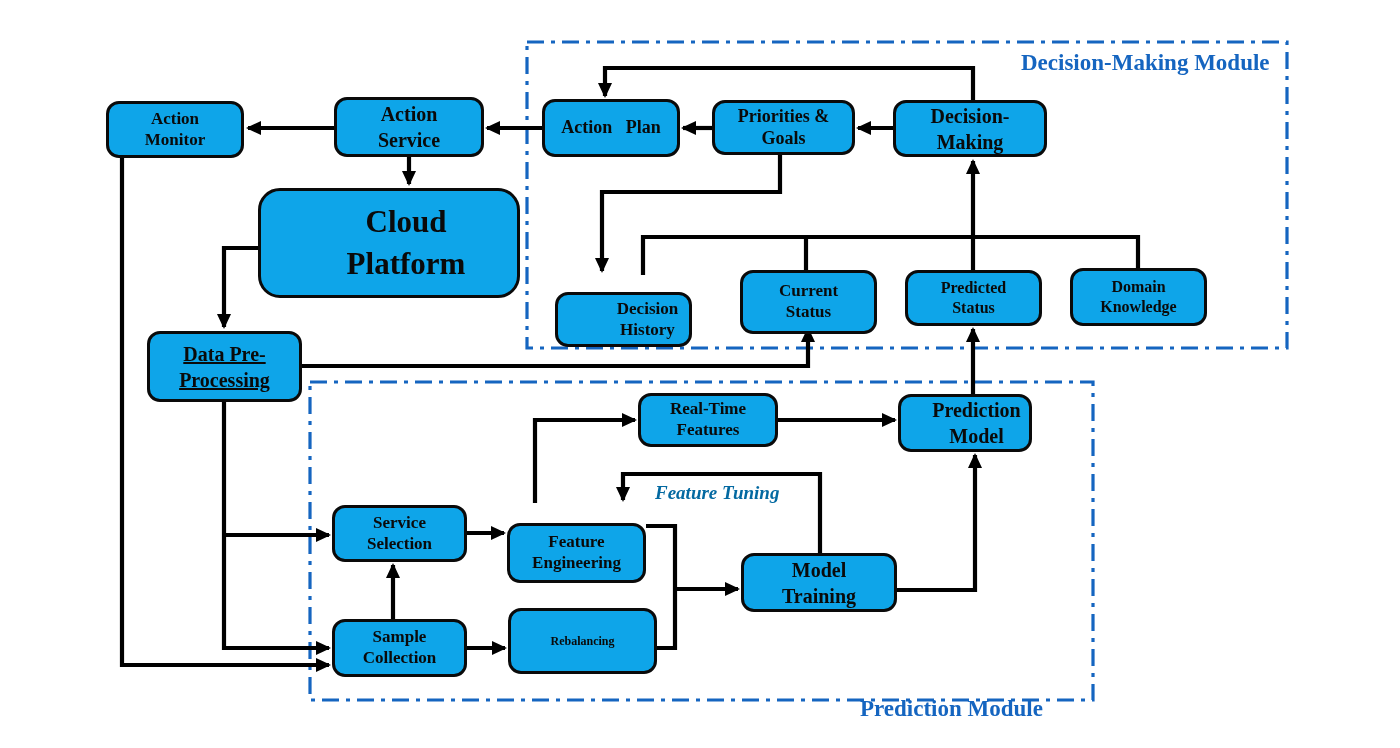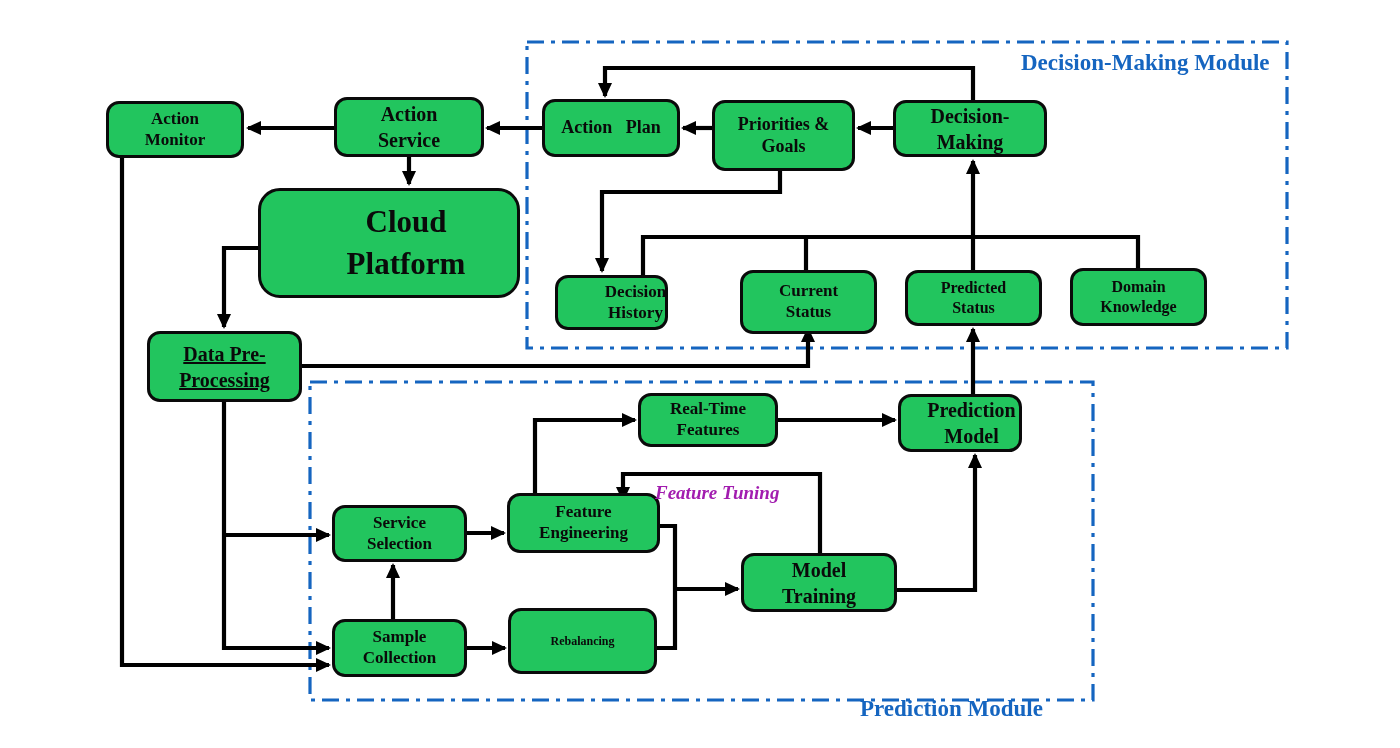--- a/index.html
+++ b/index.html
@@ -9,21 +9,21 @@
     background:#fff;
     font-family:"Liberation Serif","DejaVu Serif",serif;
     overflow:hidden;
   }
   #wires{position:absolute;left:0;top:0;width:1400px;height:748px;}
   .node{
     position:absolute;
     box-sizing:border-box;
     border:3px solid #0a0a0a;
     border-radius:13px;
-    background:#22c55e;
+    background:#0ea5e9;
     display:flex;align-items:center;justify-content:center;
     text-align:center;
     font-weight:bold;color:#0a0a0a;
     font-size:17px;line-height:1.22;
     white-space:pre-line;
     z-index:2;
   }
   .lg{font-size:20px;line-height:1.3;}
   .xl{font-size:31px;line-height:1.35;padding-left:34px;}
   .wide-words{word-spacing:9px;font-size:18px;}
@@ -31,21 +31,21 @@
     position:absolute;
     font-weight:bold;
     font-size:23px;
     color:var(--accent,#1565c0);
     white-space:nowrap;
     z-index:3;
   }
   .annotation{
     position:absolute;
     font-weight:bold;font-style:italic;
-    font-size:19px;color:#a21caf;
+    font-size:19px;color:#0369a1;
     white-space:nowrap;z-index:3;
   }
 </style>
 </head>
 <body style="--accent: #1565c0;">
 
 <div id="canvas">
 
   <svg id="wires" width="1400" height="748" viewBox="0 0 1400 748" fill="none" xmlns="http://www.w3.org/2000/svg">
     <defs>
@@ -101,42 +101,42 @@
   <div class="node" style="left:106px;top:101px;width:138px;height:57px;">Action
 Monitor</div>
   <div class="node lg" style="left:334px;top:97px;width:150px;height:60px;">Action
 Service</div>
   <div class="node xl" style="left:258px;top:188px;width:262px;height:110px;border-radius:22px;">Cloud
 Platform</div>
   <div class="node lg" style="left:147px;top:331px;width:155px;height:71px;text-decoration:underline;">Data Pre-
 Processing</div>
 
   <div class="node wide-words" style="left:542px;top:99px;width:138px;height:58px;">Action Plan</div>
-  <div class="node" style="left:712px;top:100px;width:143px;height:71px;font-size:18px;">Priorities &amp;
+  <div class="node" style="left:712px;top:100px;width:143px;height:55px;font-size:18px;">Priorities &amp;
 Goals</div>
   <div class="node lg" style="left:893px;top:100px;width:154px;height:57px;">Decision-
 Making</div>
 
-  <div class="node" style="left:555px;top:275px;width:113px;height:55px;padding-left:48px;">Decision
+  <div class="node" style="left:555px;top:292px;width:137px;height:55px;padding-left:48px;">Decision
 History</div>
   <div class="node" style="left:740px;top:270px;width:137px;height:64px;">Current
 Status</div>
   <div class="node" style="left:905px;top:270px;width:137px;height:56px;font-size:16px;">Predicted
 Status</div>
   <div class="node" style="left:1070px;top:268px;width:137px;height:58px;font-size:16px;">Domain
 Knowledge</div>
 
   <div class="node" style="left:638px;top:393px;width:140px;height:54px;">Real-Time
 Features</div>
-  <div class="node lg" style="left:898px;top:394px;width:124px;height:58px;padding-left:23px;">Prediction
+  <div class="node lg" style="left:898px;top:394px;width:134px;height:58px;padding-left:23px;">Prediction
 Model</div>
 
   <div class="node" style="left:332px;top:505px;width:135px;height:57px;">Service
 Selection</div>
-  <div class="node" style="left:507px;top:493px;width:153px;height:60px;text-align:center;">Feature
+  <div class="node" style="left:507px;top:523px;width:139px;height:60px;text-align:center;">Feature
 Engineering</div>
   <div class="node lg" style="left:741px;top:553px;width:156px;height:59px;">Model
 Training</div>
   <div class="node" style="left:332px;top:619px;width:135px;height:58px;">Sample
 Collection</div>
   <div class="node" style="left:508px;top:608px;width:149px;height:66px;font-size:12px;">Rebalancing</div>
 
 </div>
 
 </body></html>

